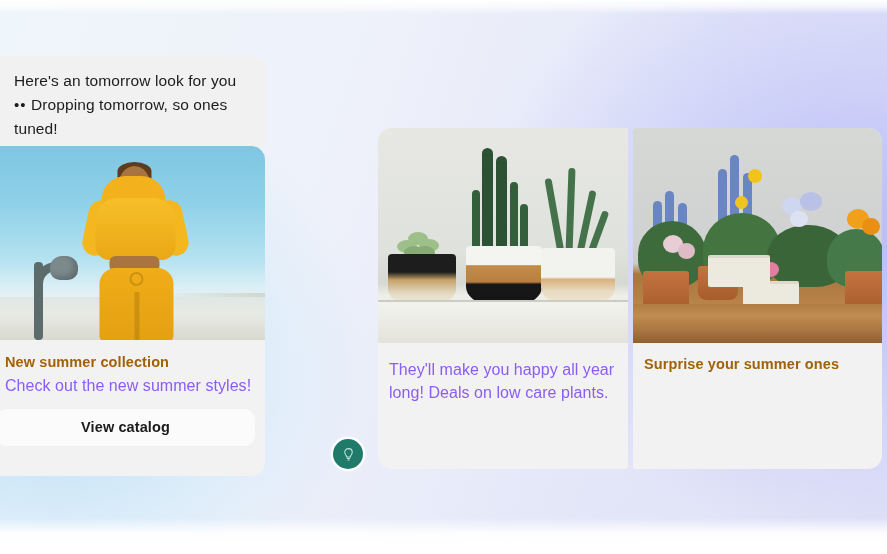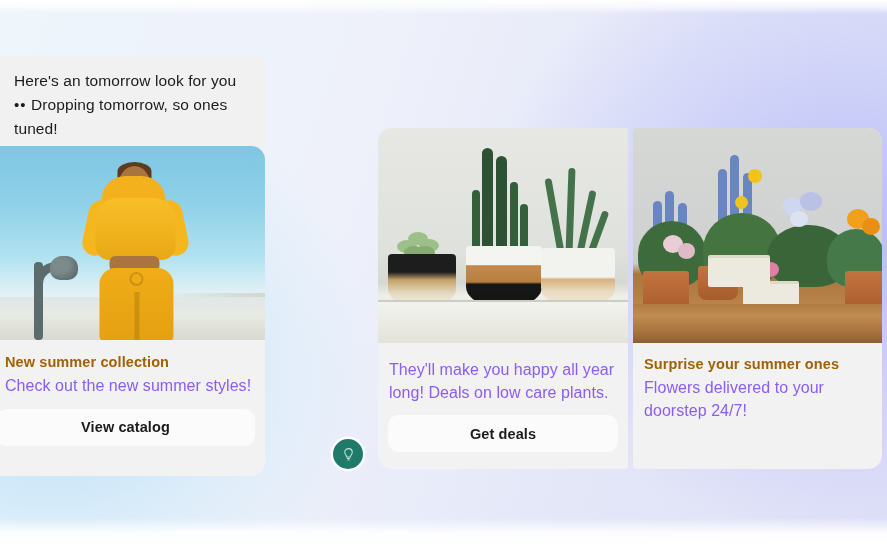--- a/index.html
+++ b/index.html
@@ -406,21 +406,20 @@
             <div class="ros-stem" style="left:54px; height:44px; transform:rotate(20deg);"></div>
           </div>
           <div class="pot-vessel"></div>
         </div>
         <div class="shelf"></div>
       </div>
     </div>
     <div class="card-body">
       <div class="card-desc">They'll make you happy all year long! Deals on low care plants.</div>
     </div>
-    <button class="card-btn">Get deals</button>
   </div>
 
   <div class="card" id="card-flowers">
     <div class="card-media">
       <div class="scene-flowers">
         <div class="foliage">
 
           <div class="spike" style="left:8%;  height:52px; bottom:34px;"></div>
           <div class="spike" style="left:13%; height:62px; bottom:34px;"></div>
           <div class="spike" style="left:18%; height:46px; bottom:38px;"></div>
@@ -453,21 +452,20 @@
         <div class="terracotta" style="left:4%;  width:46px; height:42px;"></div>
         <div class="terracotta" style="left:26%; width:40px; height:34px; bottom:20%;"></div>
         <div class="terracotta" style="left:85%; width:48px; height:42px;"></div>
         <div class="white-box" style="left:44%; width:56px; height:36px;"></div>
         <div class="white-box" style="left:30%; width:62px; height:32px; bottom:26%;"></div>
         <div class="flw-table" style="height:18%;"></div>
       </div>
     </div>
     <div class="card-body">
       <div class="card-title">Surprise your summer ones</div>
-      <div class="card-desc">Flowers delivered to your doorstep 24/7!</div>
     </div>
   </div>
 
   <div id="avatar">
     <svg width="15" height="15" viewBox="0 0 24 24">
       <path d="M12 2.6c-3.4 0-6 2.6-6 5.9 0 2.2 1.1 3.6 2 4.7.6.8 1 1.3 1 2.1v.6h6v-.6c0-.8.4-1.3 1-2.1.9-1.1 2-2.5 2-4.7 0-3.3-2.6-5.9-6-5.9z" fill="none" stroke="#bfe5dd" stroke-width="1.7"></path>
       <rect x="9.2" y="17.4" width="5.6" height="1.7" rx="0.8" fill="#bfe5dd"></rect>
       <rect x="10.2" y="20" width="3.6" height="1.6" rx="0.8" fill="#bfe5dd"></rect>
     </svg>
   </div>

